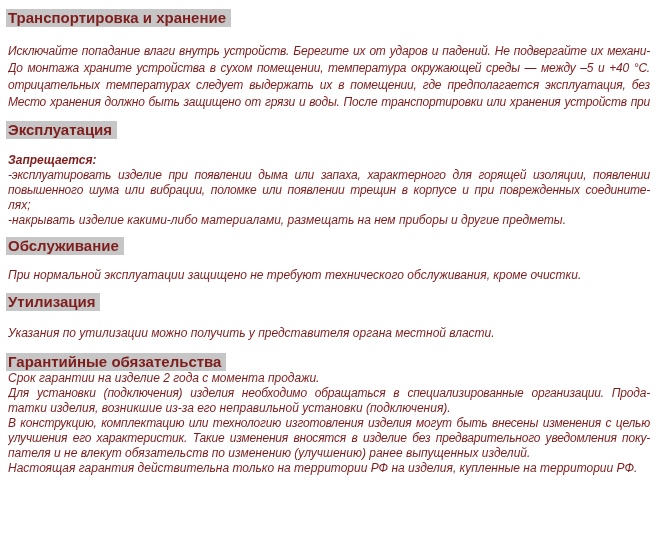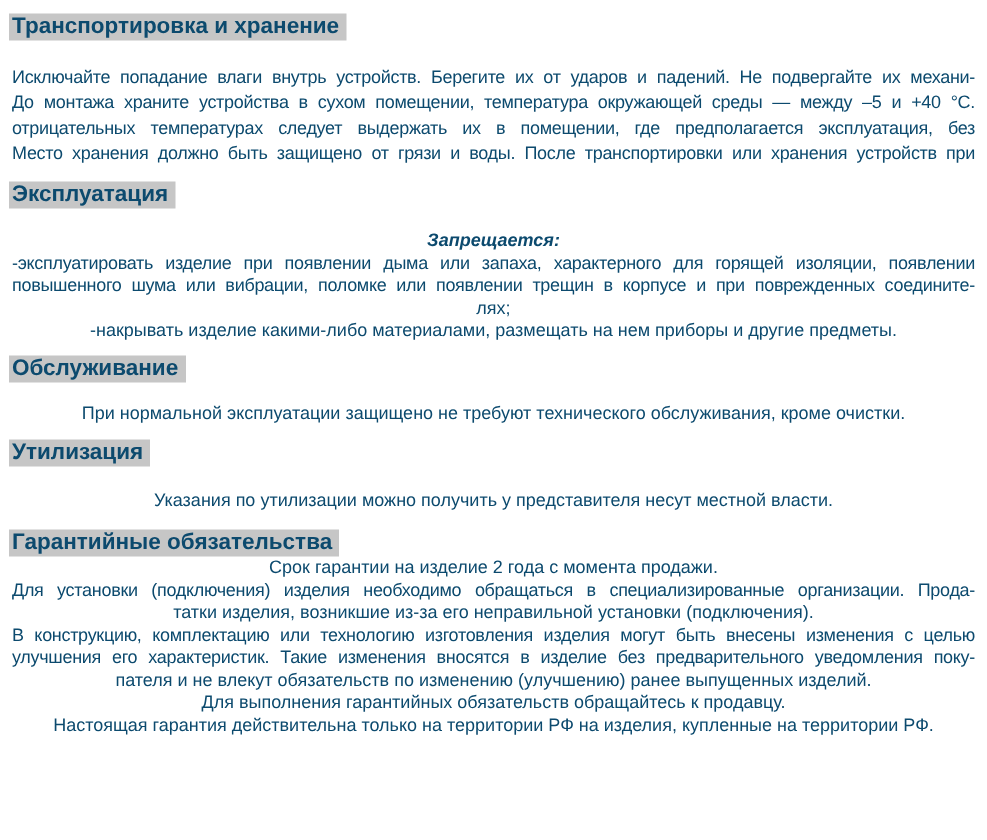--- a/index.html
+++ b/index.html
@@ -3,41 +3,41 @@
 <meta charset="utf-8">
 <style>
   html, body { margin: 0; padding: 0; background: #ffffff; }
   .page {
     position: relative;
     width: 658px;
     height: 560px;
     box-sizing: border-box;
     padding: 9px 8px 0 8px;
     background: #ffffff;
-    color: #0c4a6e;
+    color: #7f1d1d;
     font-family: "Liberation Sans", "DejaVu Sans", sans-serif;
     font-size: 12px;
     overflow: hidden;
   }
   .hd {
     display: table;            
     font-size: 15px;
     font-weight: bold;
     line-height: 15px;
     background: #c6c6c6;
     padding: 1px 5px 2px 2px;
     margin-left: -2px;
     white-space: nowrap;
   }
   .para { width: 642px; }
   .p17 { line-height: 17px; margin-top: 16px; }
   .p15 { line-height: 15px; }
-  .ln  { overflow: hidden; }
+  .ln  { overflow: hidden; font-style: italic; }
   .p17 .ln { height: 17px; }
-  .p15 .ln { height: 15px; text-align: center; }
+  .p15 .ln { height: 15px; }
   .j {
     text-align: justify;
     text-align-last: justify;
     letter-spacing: -0.2px;
   }
   .bi { font-weight: bold; font-style: italic; }
 
   
   .sec2 { margin-top: 10px; }
   .sec2 .para { margin-top: 14px; }
@@ -77,31 +77,30 @@
   <section class="sec3">
     <div class="hd">Обслуживание</div>
     <div class="para p15">
       <div class="ln">При нормальной эксплуатации защищено не требуют технического обслуживания, кроме очистки.</div>
     </div>
   </section>
 
   <section class="sec4">
     <div class="hd">Утилизация</div>
     <div class="para p15">
-      <div class="ln">Указания по утилизации можно получить у представителя несут местной власти.</div>
+      <div class="ln">Указания по утилизации можно получить у представителя органа местной власти.</div>
     </div>
   </section>
 
   <section class="sec5">
     <div class="hd">Гарантийные обязательства</div>
     <div class="para p15">
       <div class="ln">Срок гарантии на изделие 2 года с момента продажи.</div>
       <div class="ln j">Для установки (подключения) изделия необходимо обращаться в специализированные организации. Прода-</div>
       <div class="ln">татки изделия, возникшие из-за его неправильной установки (подключения).</div>
       <div class="ln j">В конструкцию, комплектацию или технологию изготовления изделия могут быть внесены изменения с целью</div>
       <div class="ln j">улучшения его характеристик. Такие изменения вносятся в изделие без предварительного уведомления поку-</div>
       <div class="ln">пателя и не влекут обязательств по изменению (улучшению) ранее выпущенных изделий.</div>
-      <div class="ln">Для выполнения гарантийных обязательств обращайтесь к продавцу.</div>
       <div class="ln">Настоящая гарантия действительна только на территории РФ на изделия, купленные на территории РФ.</div>
     </div>
   </section>
 
 </div>
 
 </body></html>

